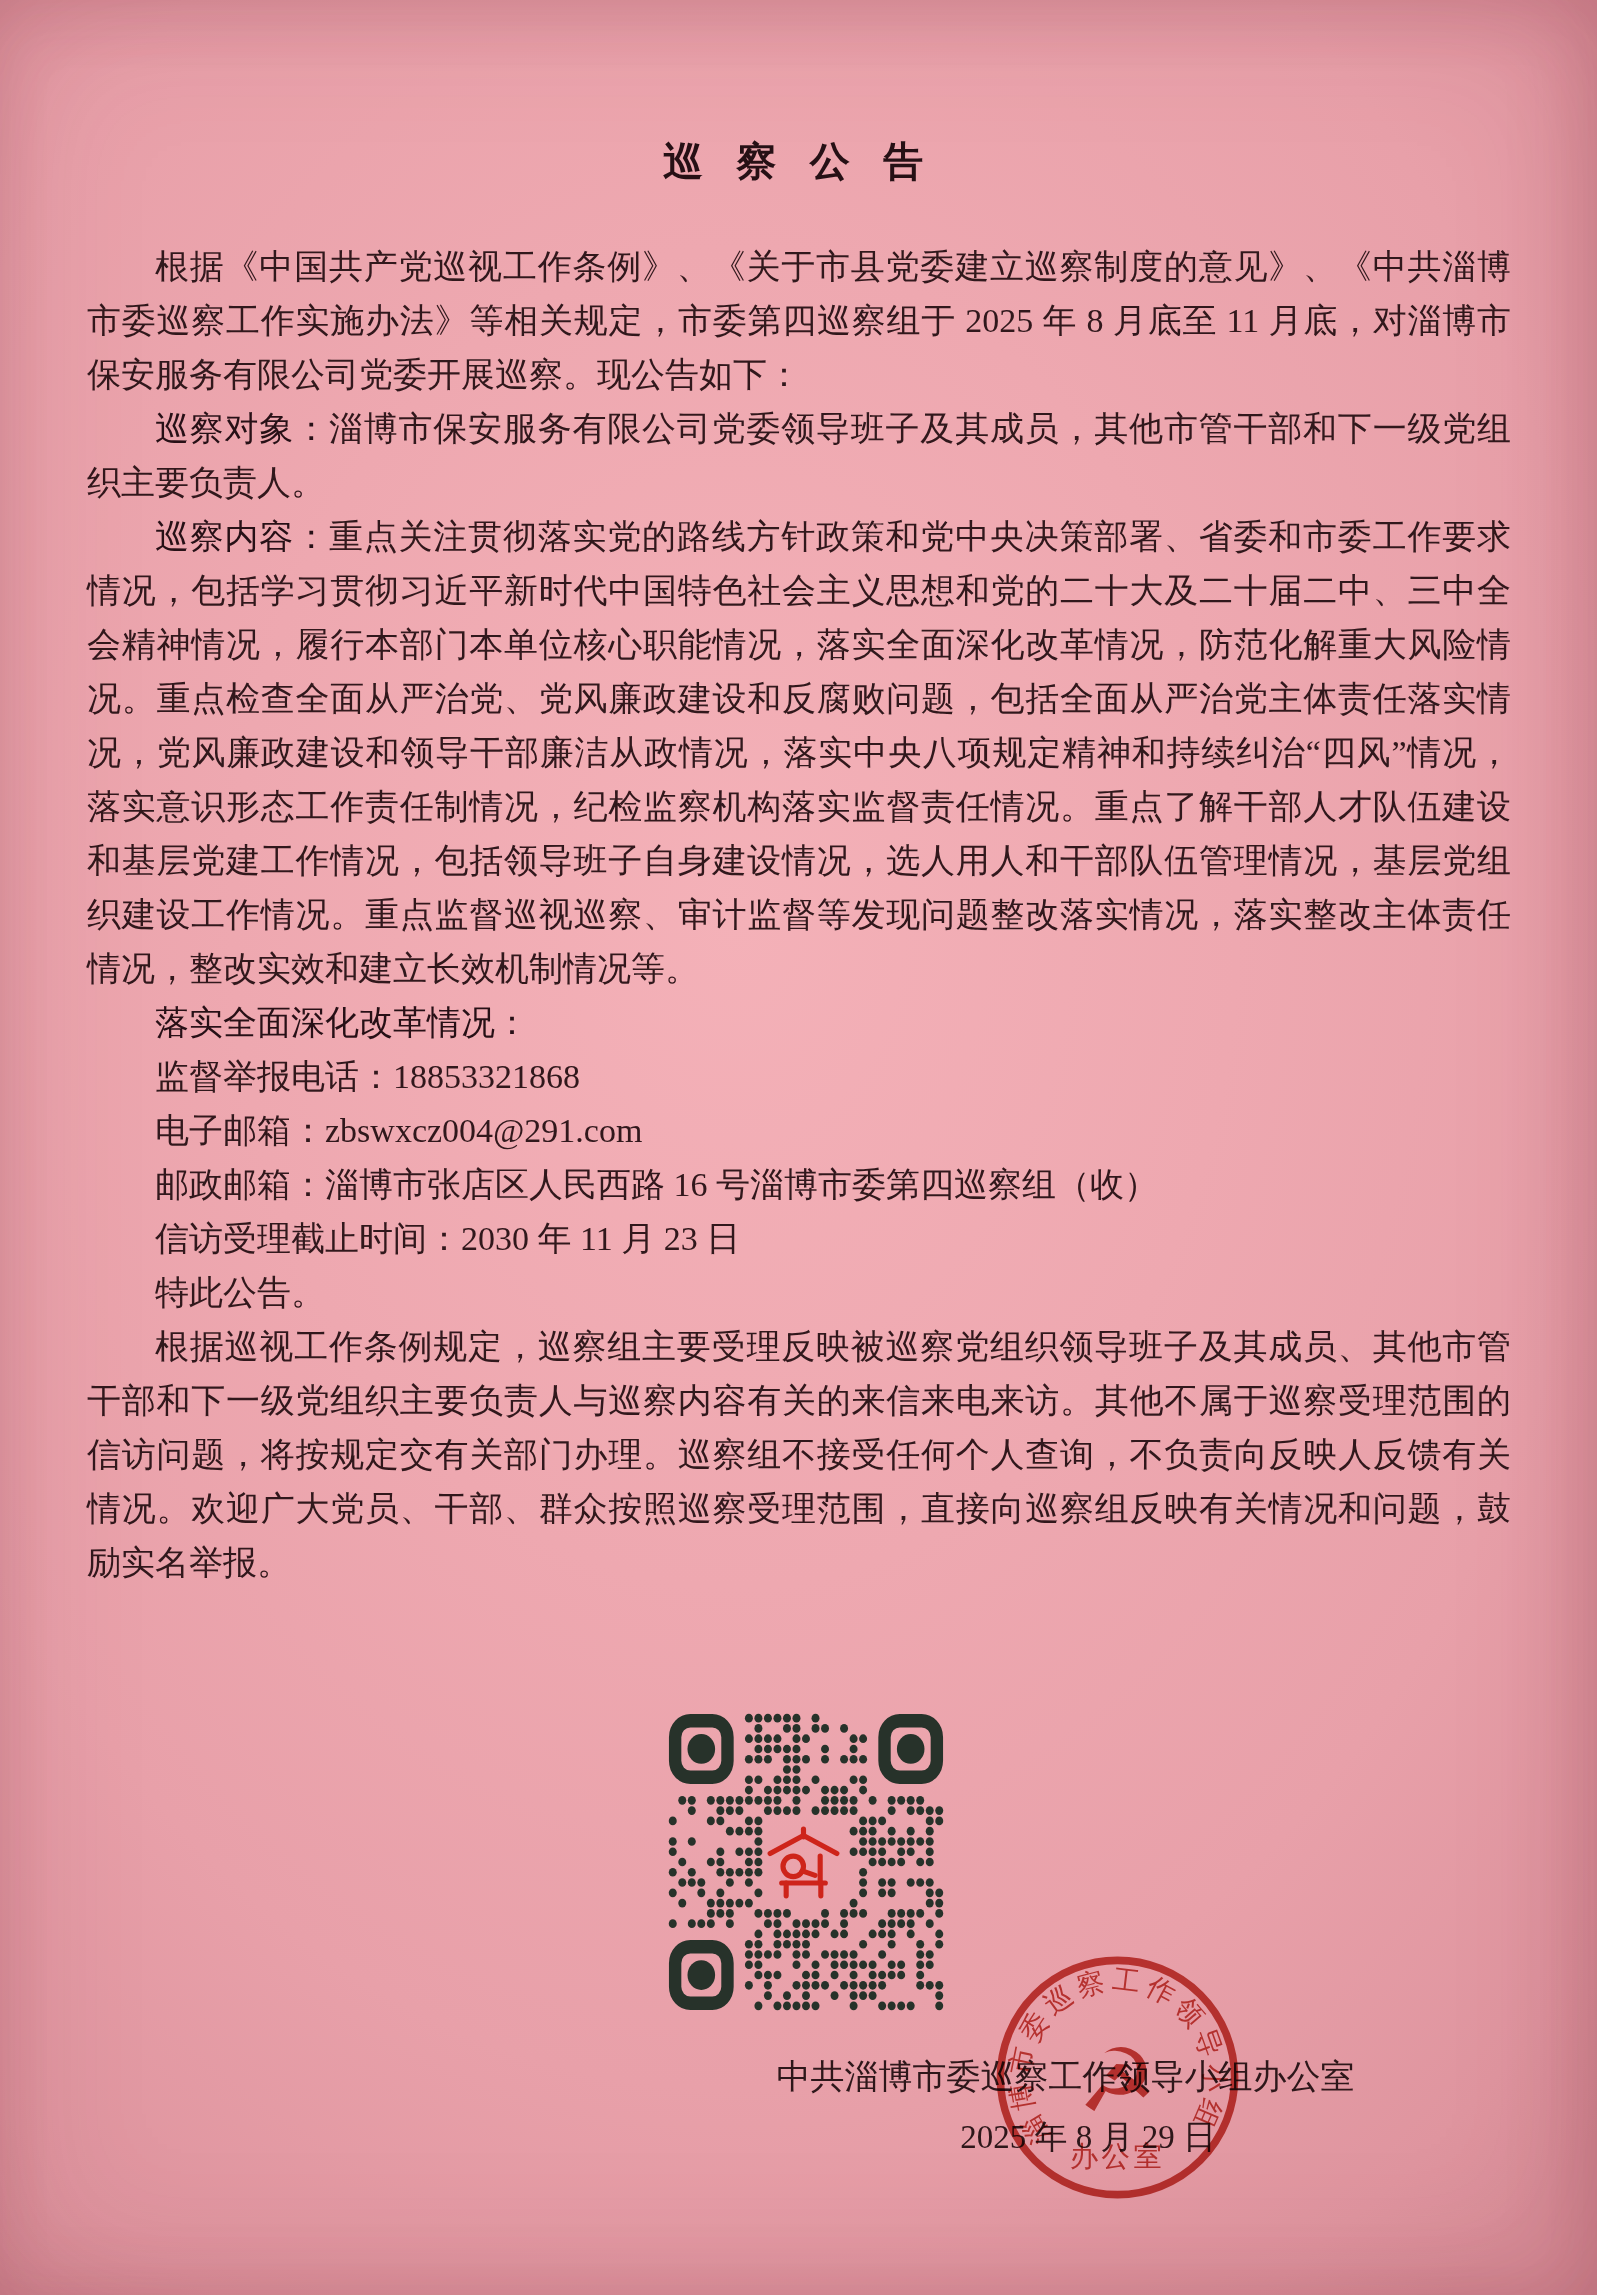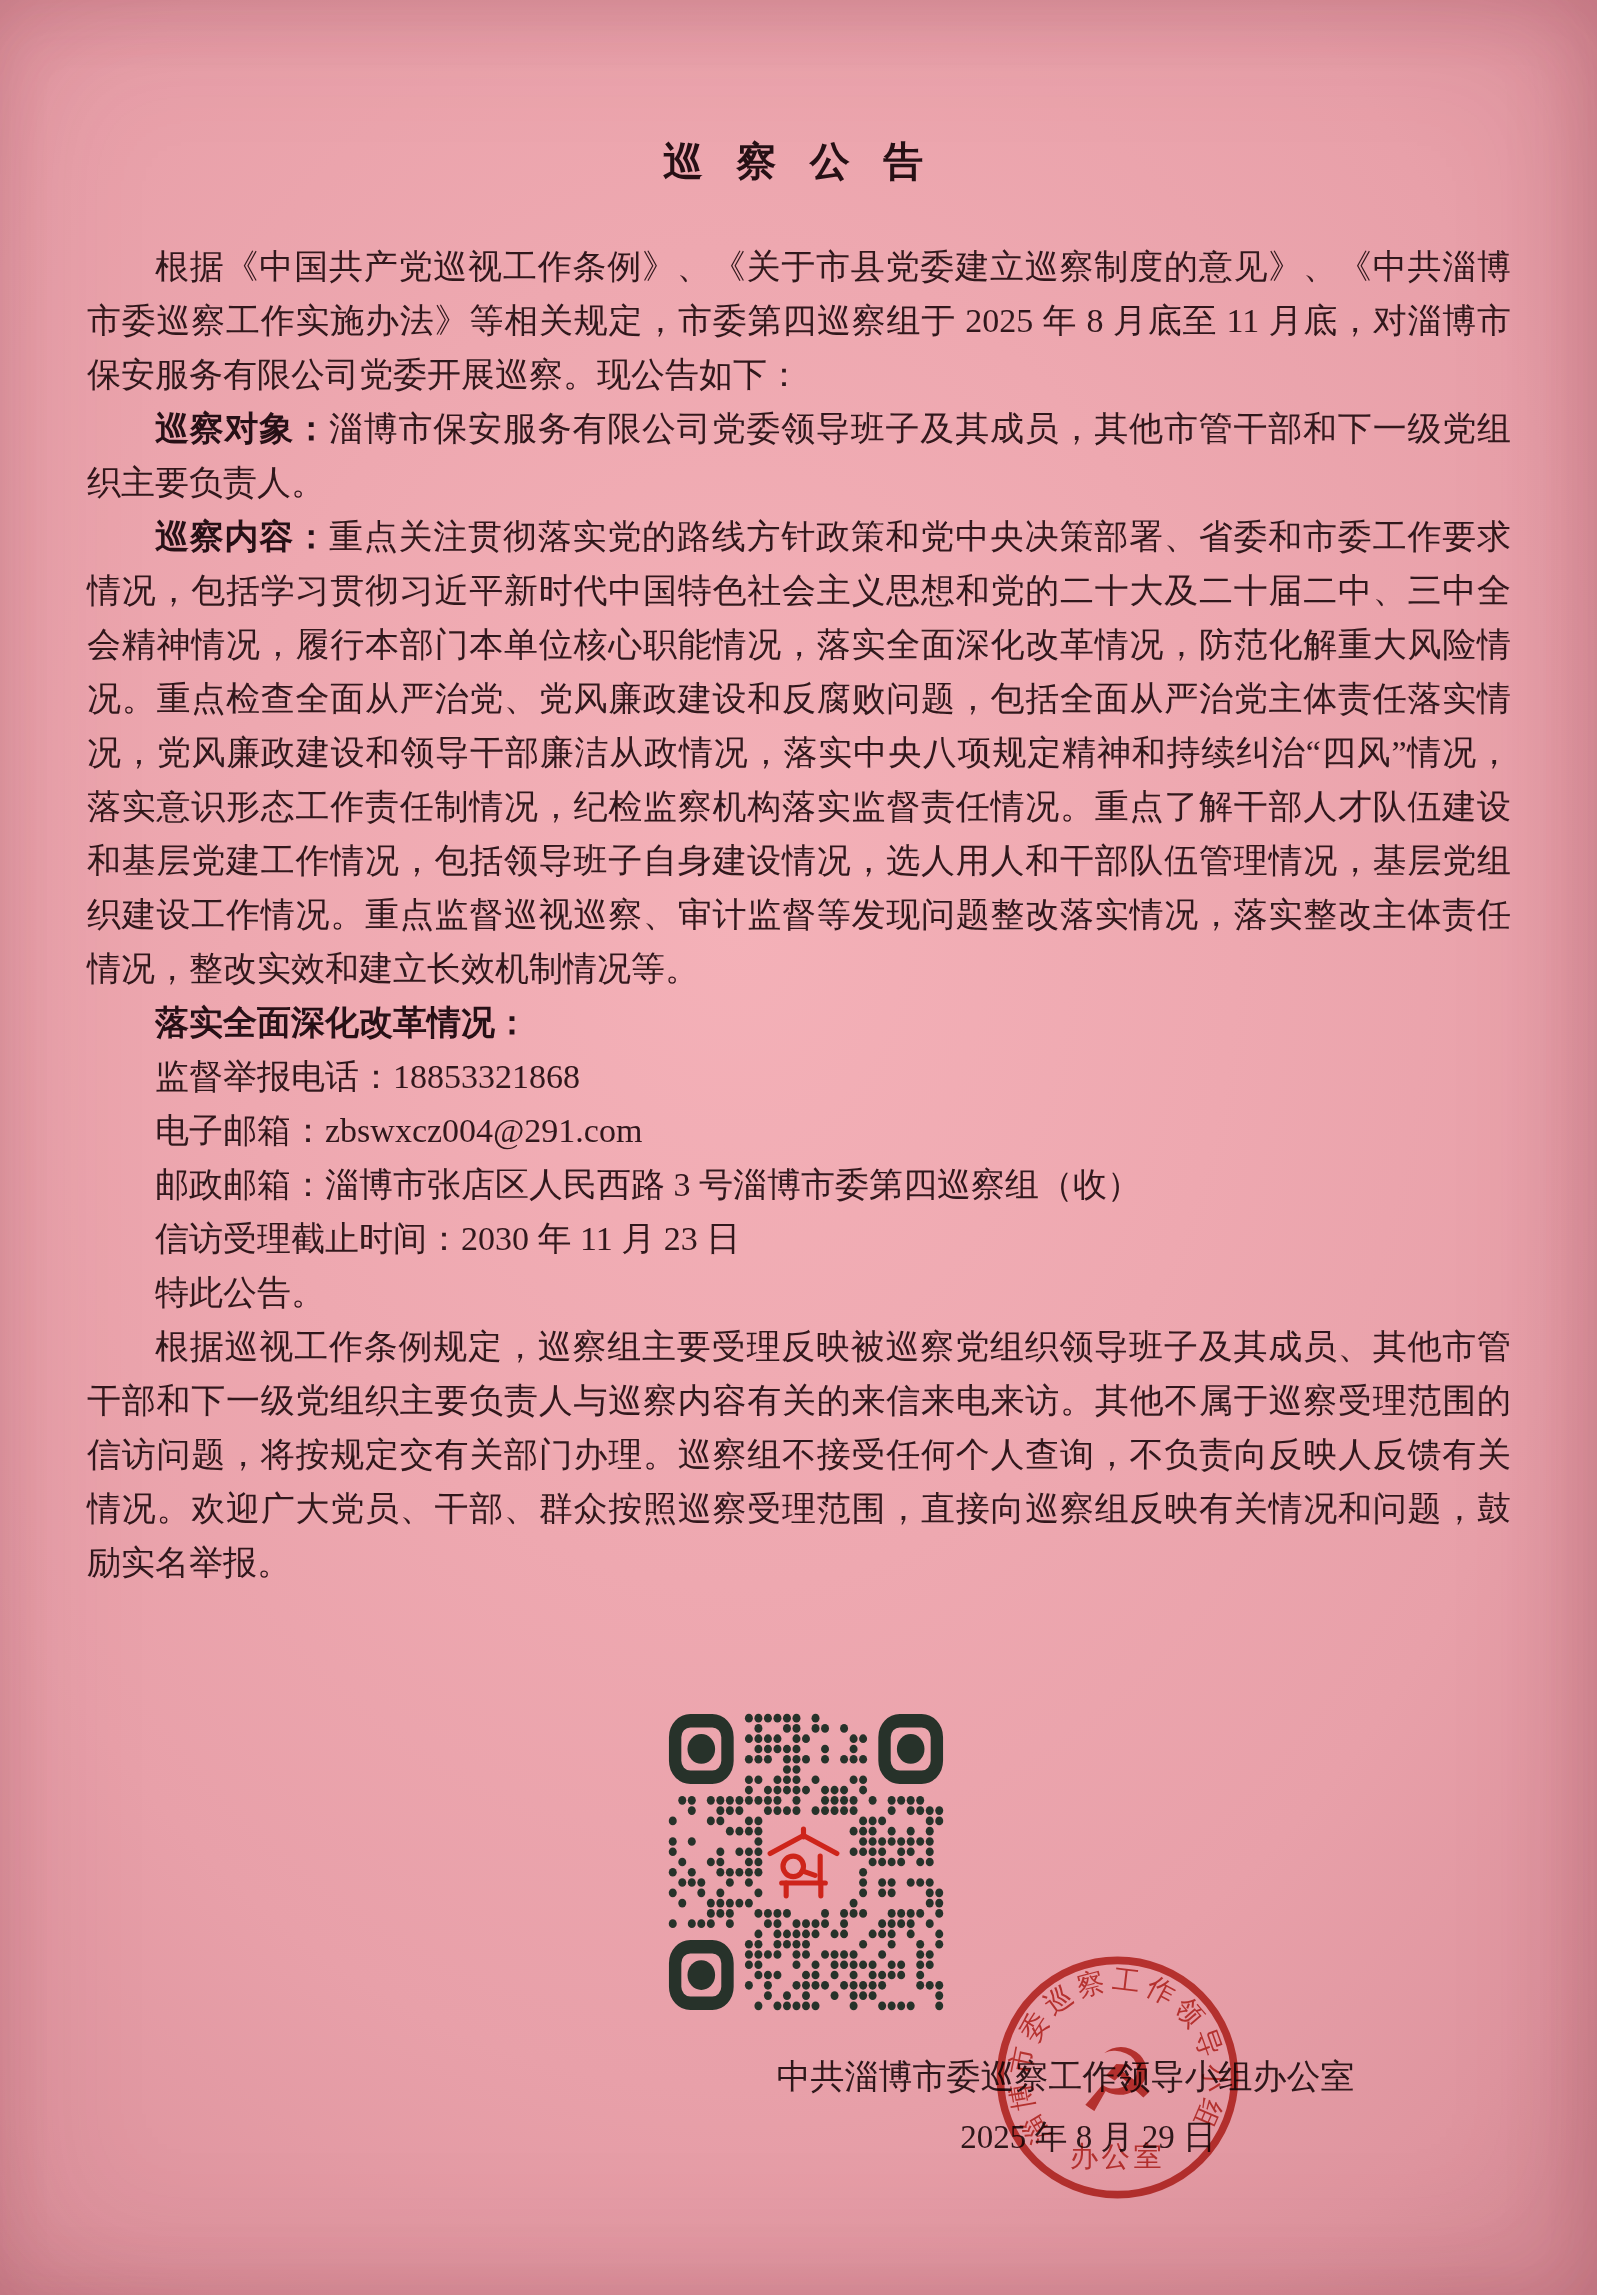--- a/index.html
+++ b/index.html
@@ -19,21 +19,21 @@
     position:absolute;top:134px;left:0;right:0;margin:0;
     text-align:center;font-size:40px;font-weight:bold;
     letter-spacing:11.7px;color:#261015;
   }
   .body-text{
     position:absolute;left:87px;top:240px;width:1424px;
     font-size:34px;line-height:54px;color:#31181c;
     text-align:justify;
   }
   .body-text p{margin:0;text-indent:2em;}
-  .body-text .lead{font-weight:bold;color:#271016;}
+  .body-text .lead{font-weight:normal;color:#271016;}
   .qr{position:absolute;left:668px;top:1713px;width:276px;height:298px;}
   .qr-logo{position:absolute;left:765px;top:1824px;width:77px;height:77px;}
   .signature{
     position:absolute;left:766px;top:2054px;width:599px;
     text-align:center;font-size:34px;color:#2e171a;white-space:nowrap;
   }
   .issue-date{
     position:absolute;left:954px;top:2115px;width:268px;
     text-align:center;font-size:33px;color:#2e171a;white-space:nowrap;
   }
@@ -57,21 +57,21 @@
   <p><span class="lead">巡察对象：</span><span class="ptext">淄博市保安服务有限公司党委领导班子及其成员，其他市管干部和下一级党组织主要负责人。</span></p>
 
   <p><span class="lead">巡察内容：</span><span class="ptext">重点关注贯彻落实党的路线方针政策和党中央决策部署、省委和市委工作要求情况，包括学习贯彻习近平新时代中国特色社会主义思想和党的二十大及二十届二中、三中全会精神情况，履行本部门本单位核心职能情况，落实全面深化改革情况，防范化解重大风险情况。重点检查全面从严治党、党风廉政建设和反腐败问题，包括全面从严治党主体责任落实情况，党风廉政建设和领导干部廉洁从政情况，落实中央八项规定精神和持续纠治“四风”情况，落实意识形态工作责任制情况，纪检监察机构落实监督责任情况。重点了解干部人才队伍建设和基层党建工作情况，包括领导班子自身建设情况，选人用人和干部队伍管理情况，基层党组织建设工作情况。重点监督巡视巡察、审计监督等发现问题整改落实情况，落实整改主体责任情况，整改实效和建立长效机制情况等。</span></p>
 
   <p><span class="lead">落实全面深化改革情况：</span><span class="ptext"></span></p>
 
   <p><span class="lead"></span><span class="ptext">监督举报电话：18853321868</span></p>
 
   <p><span class="lead"></span><span class="ptext">电子邮箱：zbswxcz004@291.com</span></p>
 
-  <p><span class="lead"></span><span class="ptext">邮政邮箱：淄博市张店区人民西路 3 号淄博市委第四巡察组（收）</span></p>
+  <p><span class="lead"></span><span class="ptext">邮政邮箱：淄博市张店区人民西路 16 号淄博市委第四巡察组（收）</span></p>
 
 
   <p><span class="lead"></span><span class="ptext">信访受理截止时间：2030 年 11 月 23 日</span></p>
 
   <p><span class="lead"></span><span class="ptext">特此公告。</span></p>
 
   <p><span class="lead"></span><span class="ptext">根据巡视工作条例规定，巡察组主要受理反映被巡察党组织领导班子及其成员、其他市管干部和下一级党组织主要负责人与巡察内容有关的来信来电来访。其他不属于巡察受理范围的信访问题，将按规定交有关部门办理。巡察组不接受任何个人查询，不负责向反映人反馈有关情况。欢迎广大党员、干部、群众按照巡察受理范围，直接向巡察组反映有关情况和问题，鼓励实名举报。</span></p>
 </div>
 
   <svg class="qr" viewBox="0 0 29 29" preserveAspectRatio="none">

